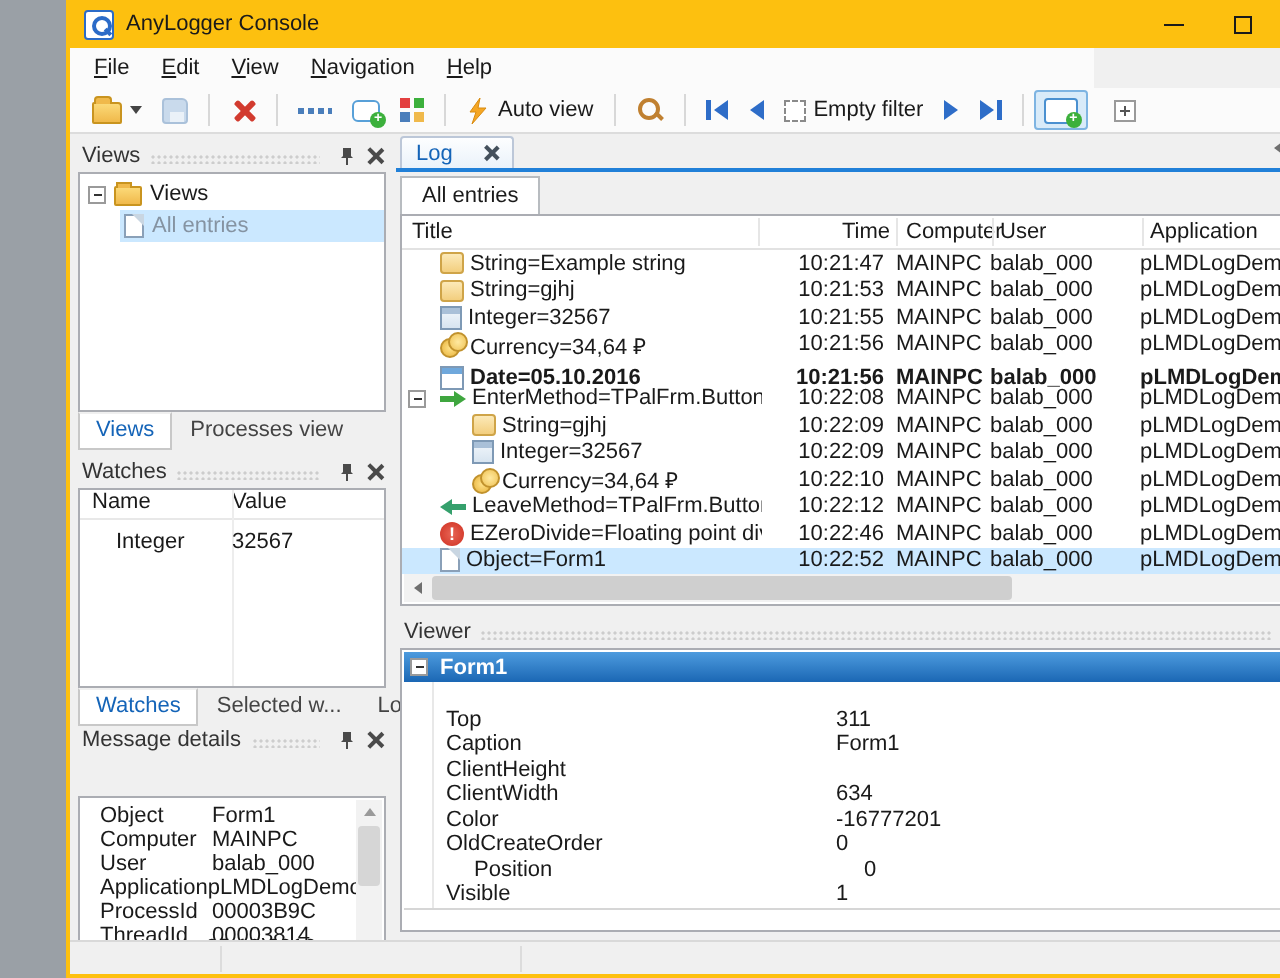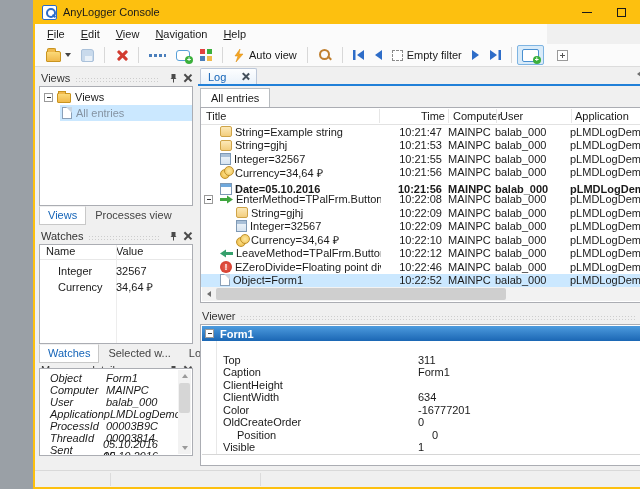--- a/index.html
+++ b/index.html
@@ -301,45 +301,41 @@
   <div class="panel-box" style="left:4px; top:244px; width:154px; height:100px;">
     <div class="wl-header" style="left:0; top:0; width:152px;">
       <span style="padding-left:6px; width:74px;">Name</span>
       <span style="padding-left:2px;">Value</span>
     </div>
     <div class="wl-vline" style="left:76px; top:0; height:100px;"></div>
     <div class="kv" style="left:0; top:19px; width:152px;">
       <span style="padding-left:18px; width:76px;">Integer</span>
       <span>32567</span>
     </div>
-    <div class="kv" style="left:0; top:35px; width:152px;">
-      <span style="padding-left:18px; width:76px;">Currency</span>
-      <span>34,64 ₽</span>
-    </div>
   </div>
   <div class="dock-tabs" style="left:4px; top:344px;">
     <span class="dtab active">Watches</span>
     <span class="dtab">Selected w...</span>
     <span class="dtab">Local watc...</span>
   </div>
 
   <div class="dock-header" style="left:6px; top:362px; width:152px;">
     <span>Message details</span>
     <span class="dots"></span>
     <span class="hbtn">
         <svg width="9" height="10">
           <path d="M2.5 1h4v4l1 1h-6l1-1z" fill="#4a4a4a"></path>
           <line x1="4.5" y1="6" x2="4.5" y2="9.5" stroke="#4a4a4a" stroke-width="1"></line>
         </svg>
       </span>
     <span class="hbtn">
         <span class="x-glyph"></span>
       </span>
   </div>
-  <div class="panel-box" style="left:4px; top:368px; width:154px; height:88px;font-style:italic;">
+  <div class="panel-box" style="left:4px; top:398px; width:154px; height:88px;">
     <div class="kv" style="left:0; top:2px;  width:138px;">
         <span style="padding-left:10px; width:66px;">Object</span>
         <span>Form1</span>
       </div>
     <div class="kv" style="left:0; top:14px; width:138px;">
         <span style="padding-left:10px; width:66px;">Computer</span>
         <span>MAINPC</span>
       </div>
     <div class="kv" style="left:0; top:26px; width:138px;">
         <span style="padding-left:10px; width:66px;">User</span>

